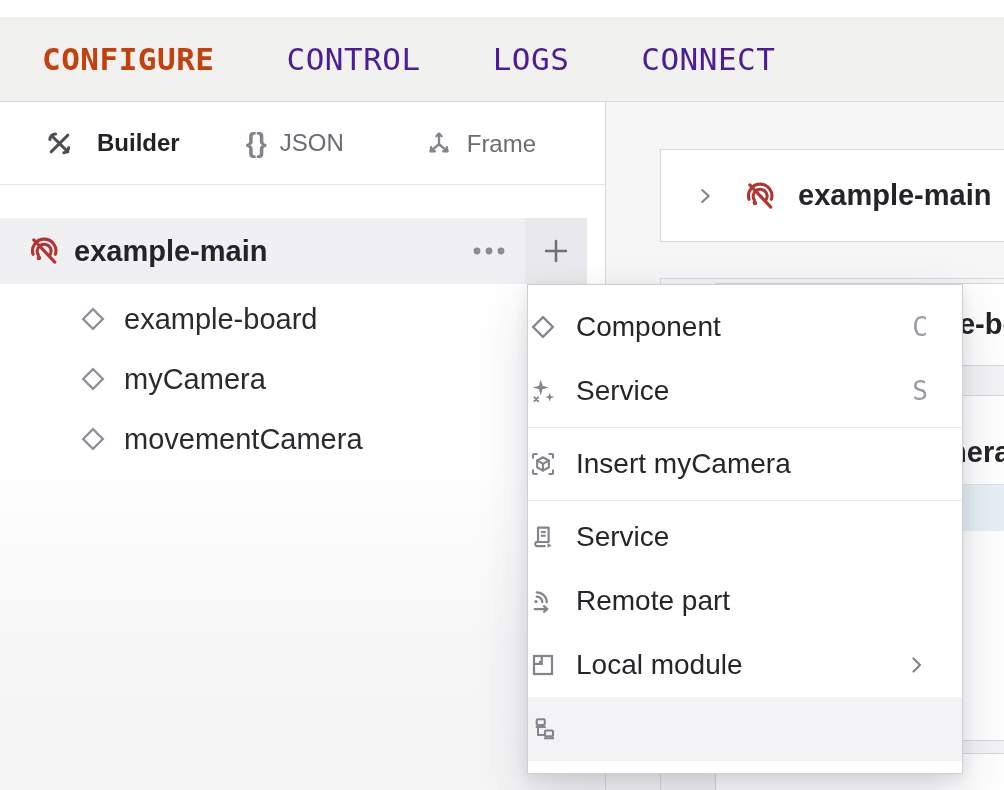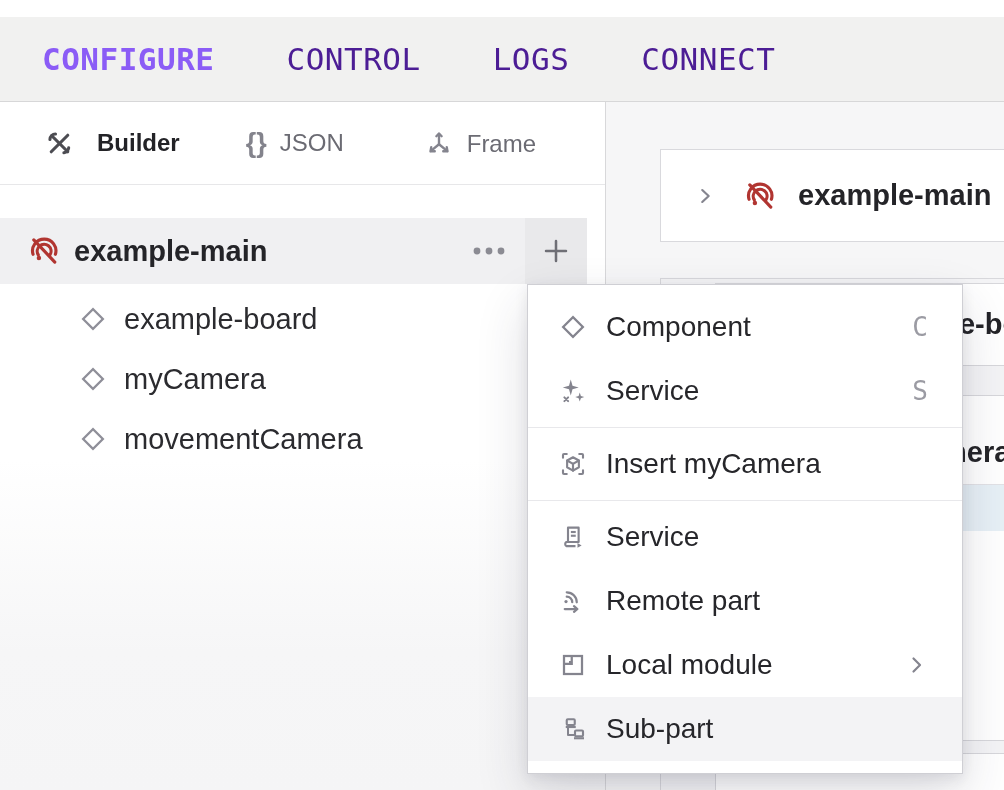--- a/index.html
+++ b/index.html
@@ -6,21 +6,21 @@
   html,body { background:#ffffff; }
   body { font-family:"Liberation Sans", sans-serif; color:#28282c; }
   #screen { position:relative; width:1004px; height:790px; overflow:hidden; background:#ffffff; }
 
   
   .topnav { position:absolute; left:0; top:17px; width:1004px; height:85px;
     background:#f1f1f0; border-bottom:1px solid #d7d7d8;
     display:flex; align-items:center; padding-left:42px; gap:72px;
     font-family:"DejaVu Sans Mono", monospace; font-size:31px; letter-spacing:.5px; }
   .topnav .tab { color:#4c1d95; cursor:pointer; white-space:nowrap; }
-  .topnav .tab.active { color:#8b5cf6; font-weight:bold; }
+  .topnav .tab.active { color:#c2410c; font-weight:bold; }
 
   
   .sidebar { position:absolute; left:0; top:102px; width:606px; height:688px;
     border-right:1px solid #d8d8da;
     background:linear-gradient(180deg,#ffffff 0%,#ffffff 52%,#f6f6f7 80%,#f5f5f6 100%); }
   .viewtabs { position:relative; height:83px; border-bottom:1px solid #e7e7e9;
     display:flex; align-items:center; }
   .viewtab { display:flex; align-items:center; gap:13px; cursor:pointer; color:#6b6b73; font-size:24px; }
   .viewtab.active { color:#232327; font-weight:bold;gap:22px; }
   .vt-builder { margin-left:44px; }
@@ -60,21 +60,21 @@
   .card-a .card-title { left:143px; top:24px; }   
   .card-b .card-title { left:146px; top:40px; }   
   .card-b .card-divider { position:absolute; left:0; right:0; top:88px; height:1px; background:#e2e2e6; }
   .card-b .blue-row { position:absolute; left:0; right:0; top:89px; height:46px; background:#e7f0f6; }
 
   
   .menu { position:absolute; left:527px; top:284px; width:436px; z-index:10;
     background:#ffffff; border:1px solid #cfcfd4; padding:10px 0 12px 0;
     box-shadow:0 22px 48px rgba(45,45,70,.16), 0 4px 12px rgba(45,45,70,.10); }
   .menu-item { position:relative; height:64px; display:flex; align-items:center;
-    padding-left:30px; gap:18px; cursor:pointer; }
+    gap:18px; cursor:pointer; }
   .menu-item.highlighted { background:#f3f3f5; }
   .menu-label { font-size:28px; color:#26262a; }
   .menu-right { position:absolute; right:34px; top:0; height:64px; display:flex; align-items:center; }
   .shortcut { font-family:"DejaVu Sans Mono", monospace; font-size:26px; color:#9b9ba3; }
   .menu-divider { height:1px; background:#e8e8eb; margin:4px 0; }
 
   .icon { display:inline-flex; align-items:center; justify-content:center; }
   .icon svg { display:block; }
   .gray-ic { color:#84848e; }
   .dark-ic { color:#4c4c52; }
@@ -313,17 +313,16 @@
     <div class="menu-item highlighted">
       <span class="icon gray-ic">
         <svg width="30" height="30" viewBox="0 0 24 24" fill="none" stroke="currentColor" stroke-width="1.7" stroke-linejoin="round">
           <rect x="7" y="4.2" width="6.4" height="4.6" rx="0.8"></rect>
           <path d="M6.2 10.4 H14.2"></path>
           <path d="M8 10.4 V16.8 H13.4" stroke-width="1.6"></path>
           <rect x="13.6" y="13.2" width="6.4" height="4.6" rx="0.8"></rect>
           <path d="M12.8 19.4 H20.8"></path>
         </svg>
       </span>
-      <span class="menu-label">Sub-part</span>
     </div>
   </div>
 
 </div>
 
 </body></html>

